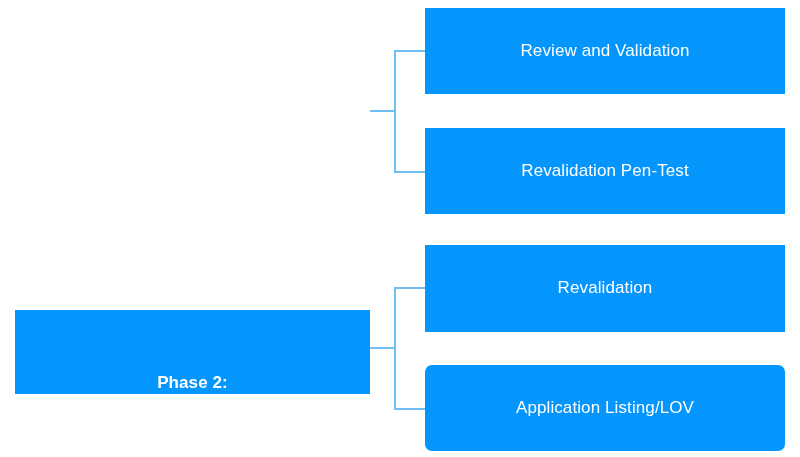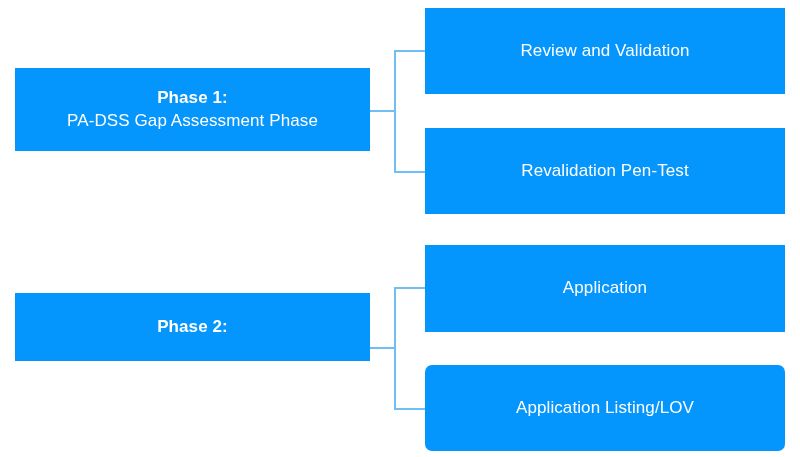--- a/index.html
+++ b/index.html
@@ -58,21 +58,21 @@
     font-weight: normal;
     letter-spacing: 0.1px;
   }
 
   
   #phase-1        { top: 68px;  height: 83px; }
   #leaf-1-1       { top: 8px;   height: 86px; }
   #leaf-1-2       { top: 128px; height: 86px; }
 
   
-  #phase-2        { top: 293px; height: 68px; }
+  #phase-2        { top: 310px; height: 84px; justify-content: flex-end; }
   #leaf-2-1       { top: 245px; height: 87px; }
   #leaf-2-2       { top: 365px; height: 86px; border-radius: 7px; }
 
   
   .conn {
     position: absolute;
     background: #6fbff5;
   }
   .conn.h { height: 2px; }
   .conn.v { width: 2px; }
@@ -87,24 +87,20 @@
   #c2-stub   { left: 370px; top: 347px; width: 26px; }
   #c2-spine  { left: 394px; top: 288px; height: 122px; }
   #c2-arm-a  { left: 394px; top: 287px; width: 32px; }
   #c2-arm-b  { left: 394px; top: 408px; width: 32px; }
 </style>
 </head>
 <body>
 
 <div class="canvas">
 
-  <div class="node phase" id="phase-1">
-    <div class="phase-title">Phase 1:</div>
-    <div class="phase-sub">PA-DSS Gap Assessment Phase</div>
-  </div>
 
   <div class="conn h" id="c1-stub"></div>
   <div class="conn v" id="c1-spine"></div>
   <div class="conn h" id="c1-arm-a"></div>
   <div class="conn h" id="c1-arm-b"></div>
 
   <div class="node leaf" id="leaf-1-1">
     <div class="leaf-label">Review and Validation</div>
   </div>
 
@@ -115,20 +111,20 @@
   <div class="node phase" id="phase-2">
     <div class="phase-title">Phase 2:</div>
   </div>
 
   <div class="conn h" id="c2-stub"></div>
   <div class="conn v" id="c2-spine"></div>
   <div class="conn h" id="c2-arm-a"></div>
   <div class="conn h" id="c2-arm-b"></div>
 
   <div class="node leaf" id="leaf-2-1">
-    <div class="leaf-label">Application</div>
+    <div class="leaf-label">Revalidation</div>
   </div>
 
   <div class="node leaf" id="leaf-2-2">
     <div class="leaf-label">Application Listing/LOV</div>
   </div>
 
 </div>
 
 </body></html>

